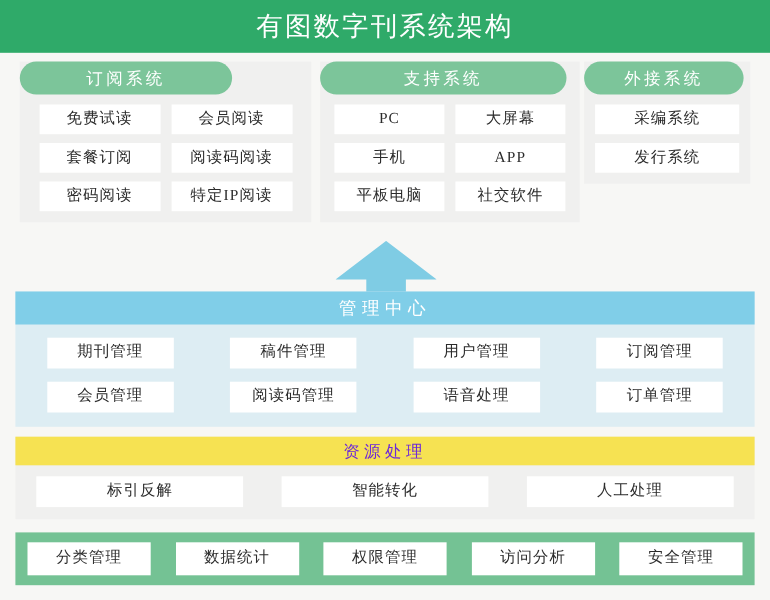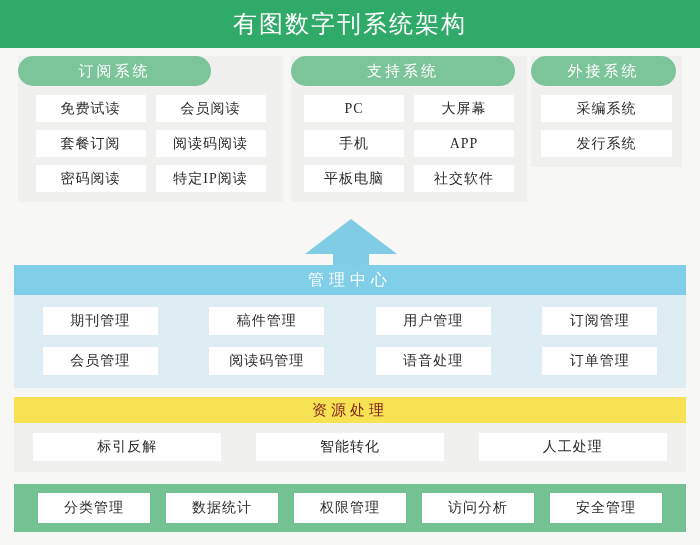--- a/index.html
+++ b/index.html
@@ -139,21 +139,21 @@
     left: 14px; top: 397px;
     width: 672px;
     background: #f0f0ef;
   }
   .res-head {
     height: 26px;
     background: #f6e252;
     display: flex;
     align-items: center;
     justify-content: center;
-    color: #7f1d1d;
+    color: #6d28d9;
     font-size: 15px;
     letter-spacing: 4px;
   }
   .res-body {
     padding: 10px 14px 11px 14px;
     display: grid;
     grid-template-columns: repeat(3, 1fr);
     gap: 0 24px;
     justify-items: center;
   }
@@ -166,21 +166,21 @@
   
   .bottom {
     position: absolute;
     left: 14px; top: 484px;
     width: 672px;
     height: 48px;
     background: #74c294;
     display: flex;
     align-items: center;
     justify-content: space-between;
-    padding: 0 24px;
+    padding: 0 11px;
     box-sizing: border-box;
   }
   .bottom .chip {
     width: 112px;
     height: 30px;
     line-height: 30px;
   }
 </style>
 </head>
 <body>

